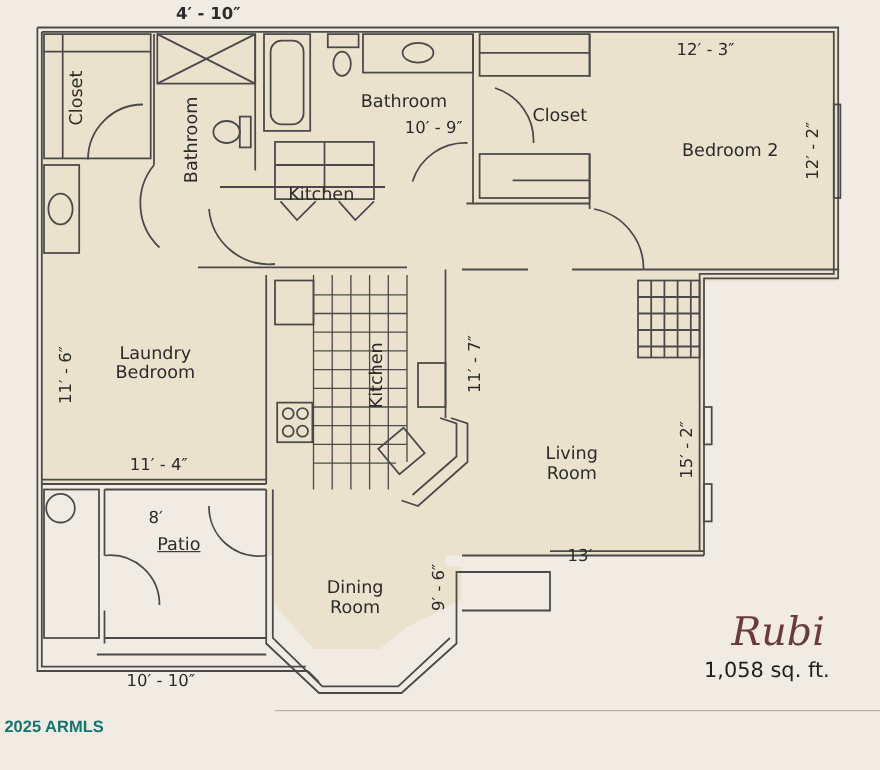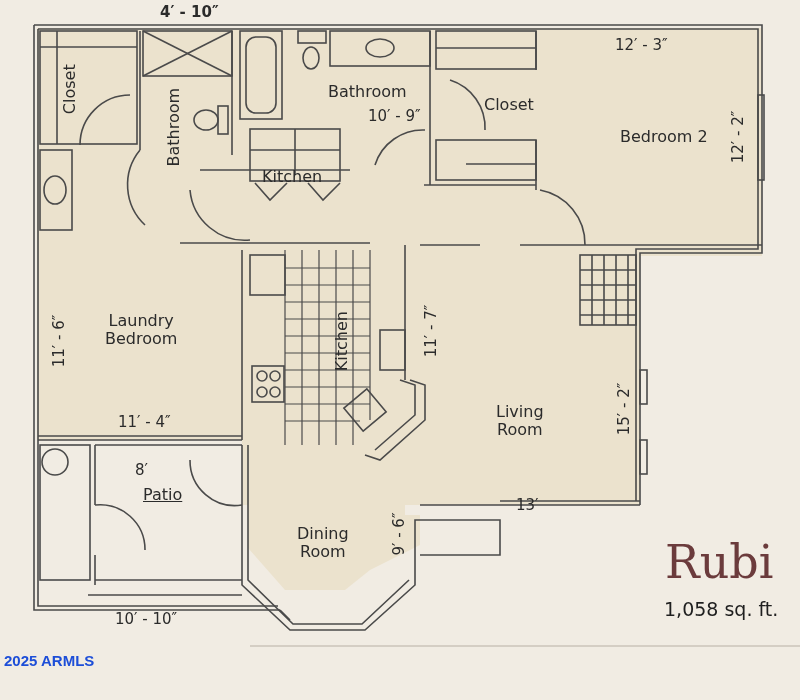--- a/index.html
+++ b/index.html
@@ -2,24 +2,24 @@
 <html><head>
 <meta charset="utf-8">
 <style>
   html, body { margin:0; padding:0; }
   body { width:800px; height:700px; background:#f1ece3; position:relative; overflow:hidden;
          font-family:"DejaVu Sans", sans-serif; color:#2a2a2a; }
   #plan { position:absolute; left:0; top:0; }
   .lbl { position:absolute; font-size:16px; color:#2b2b2b; white-space:nowrap; line-height:1.15; text-align:center; }
   .dim { position:absolute; font-size:15px; color:#2b2b2b; white-space:nowrap; }
   .vert { transform:rotate(-90deg); transform-origin:center center; }
-  .title { position:absolute; left:665px; top:535px; font-family:"DejaVu Serif", serif; 
-           font-size:46px; color:#6b3b3c; }
-  .stats { position:absolute; left:640px; top:596px; font-size:19px; line-height:27px; color:#1f1f1f; text-align:left;margin-left:24px; }
-  .copy { position:absolute; left:4px; top:652px; font-size:15px; font-weight:bold; color:#1d4ed8; letter-spacing:0px; font-family:"Liberation Sans", sans-serif; }
+  .title { position:absolute; left:665px; top:554px; font-family:"DejaVu Serif", serif; font-style:italic;
+           font-size:36px; color:#6b3b3c; }
+  .stats { position:absolute; left:640px; top:596px; font-size:19px; line-height:27px; color:#1f1f1f; text-align:left; }
+  .copy { position:absolute; left:4px; top:652px; font-size:15px; font-weight:bold; color:#0f766e; letter-spacing:0px; font-family:"Liberation Sans", sans-serif; }
 </style>
 </head>
 <body>
 
 <svg id="plan" width="800" height="700" viewBox="0 0 800 700">
   <g fill="#ebe2cd" stroke="none">
     <rect x="37" y="28" width="725" height="228"></rect>
     <rect x="37" y="250" width="205" height="190"></rect>
     <rect x="242" y="250" width="398" height="255"></rect>
     <polygon points="248,445 405,445 405,515 420,515 420,545 370,570 345,590 285,590 248,548"></polygon>

